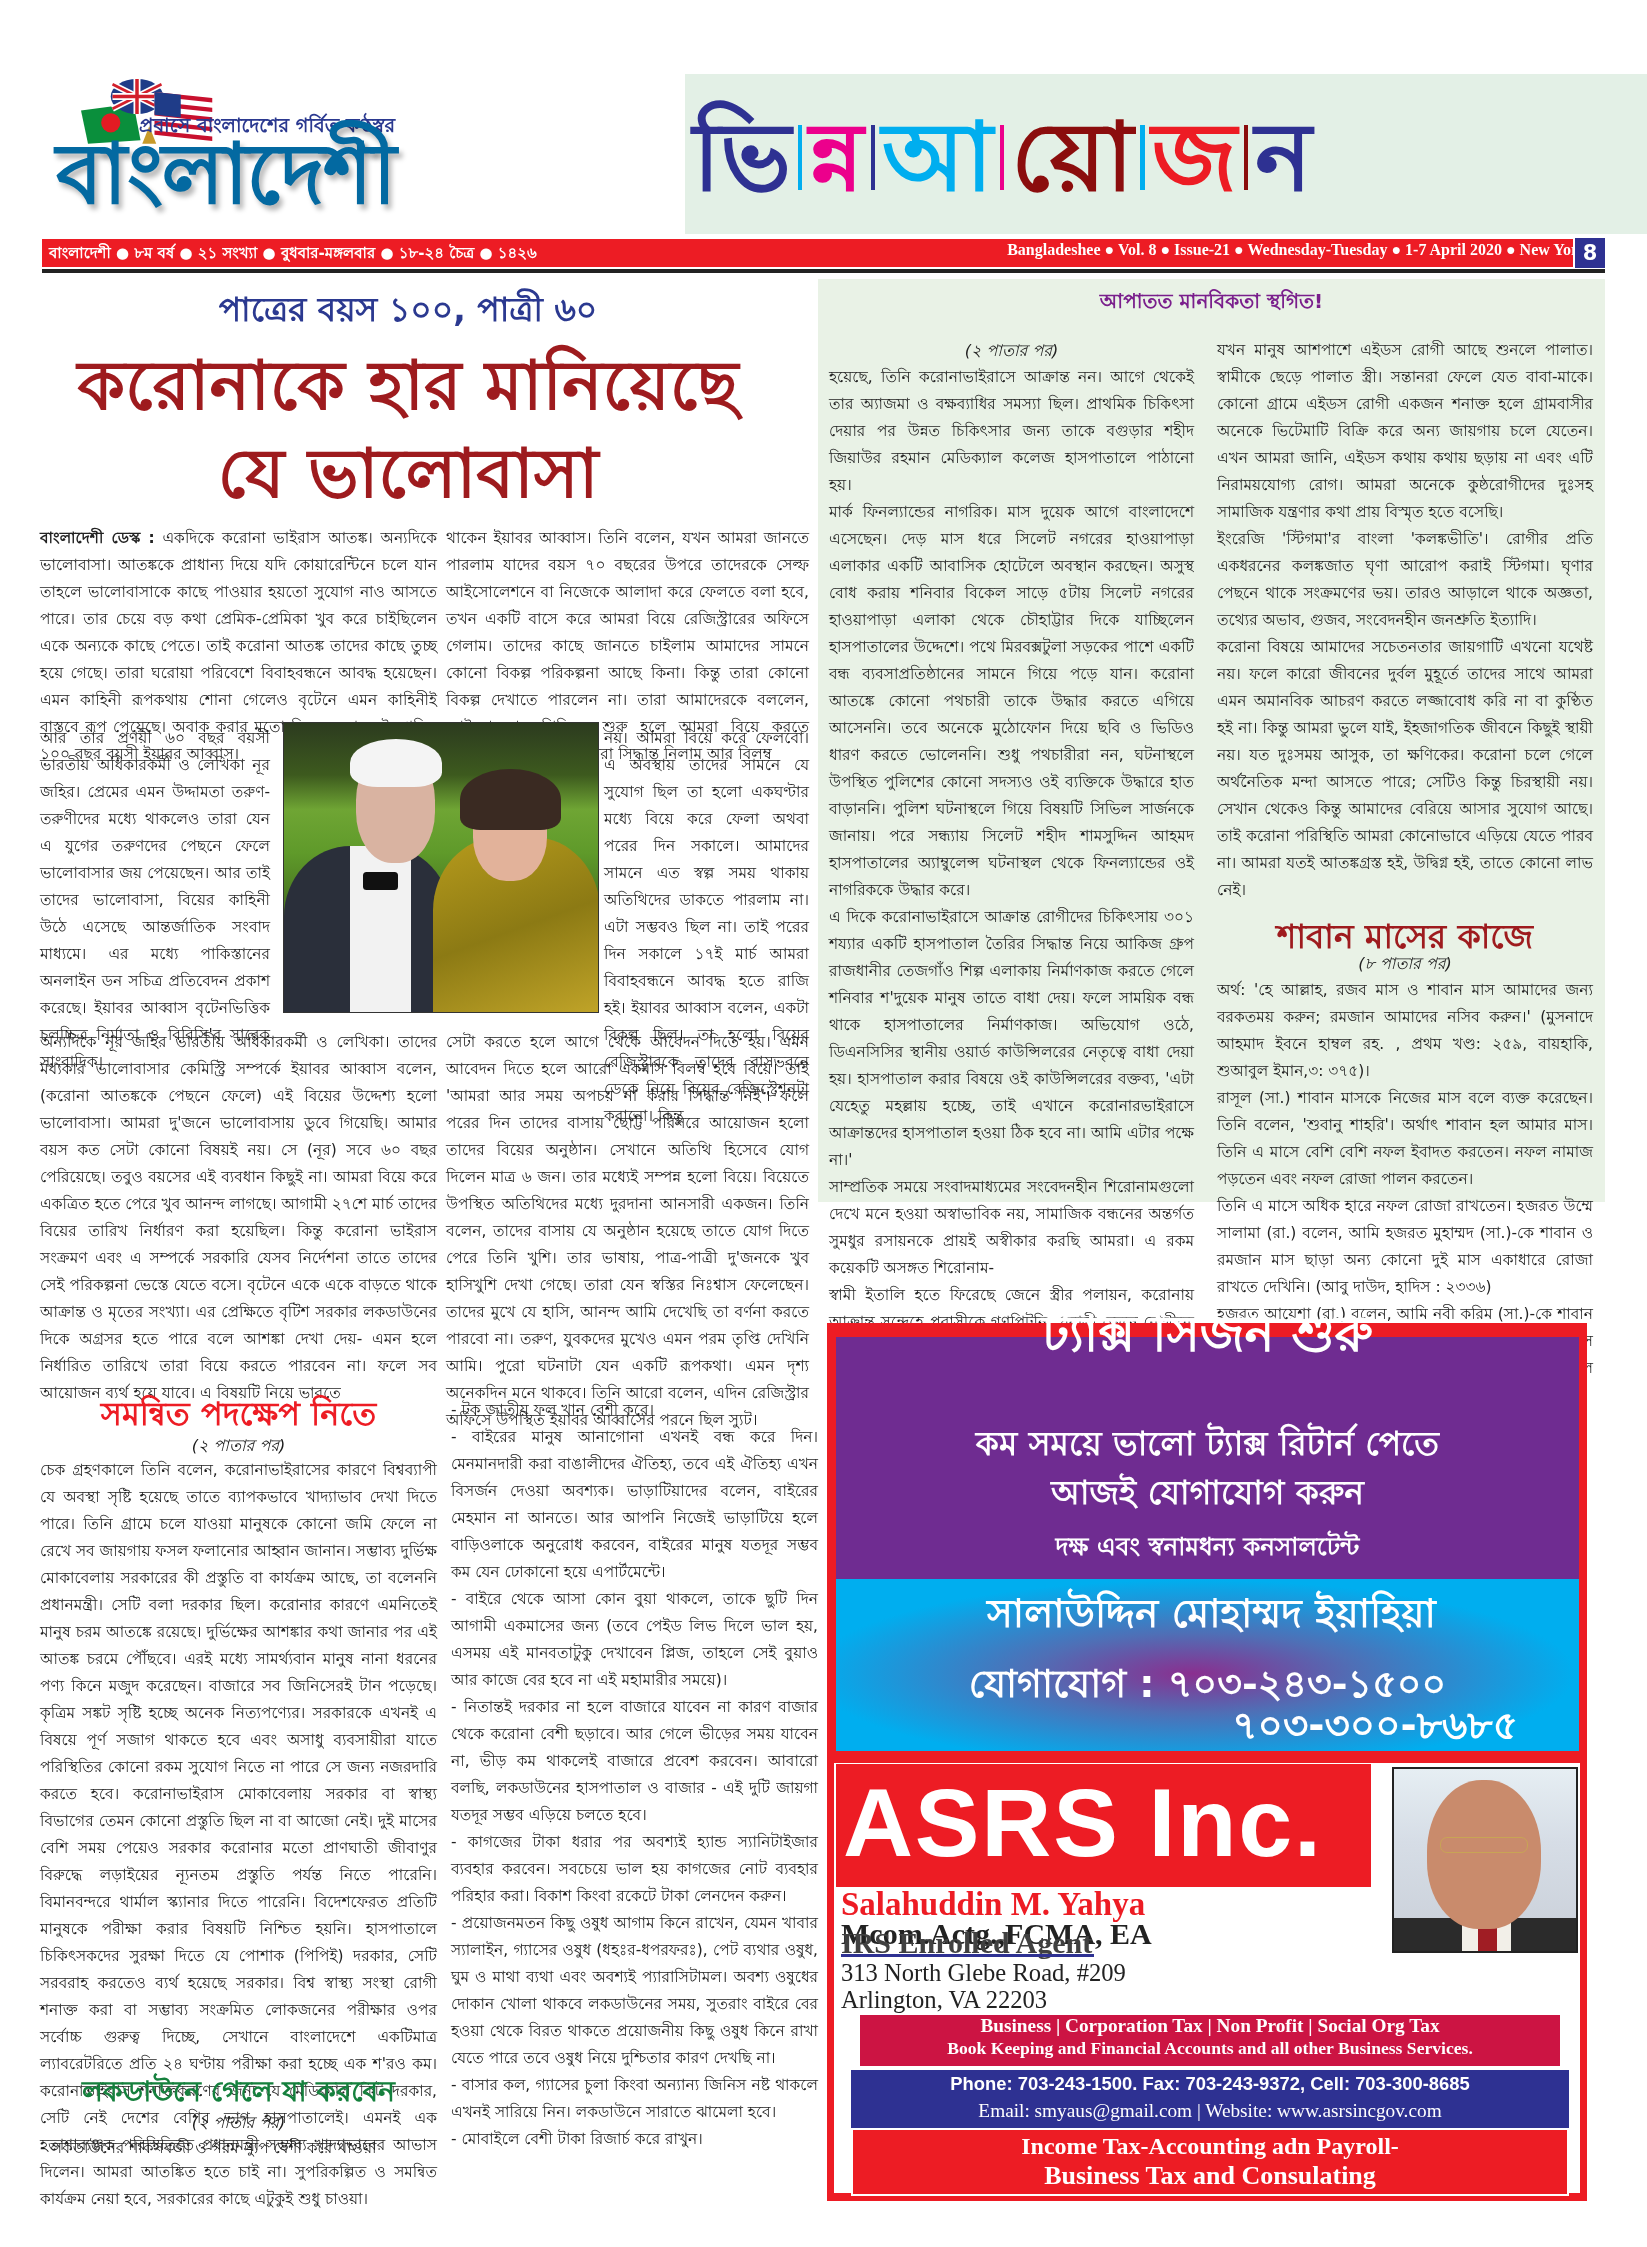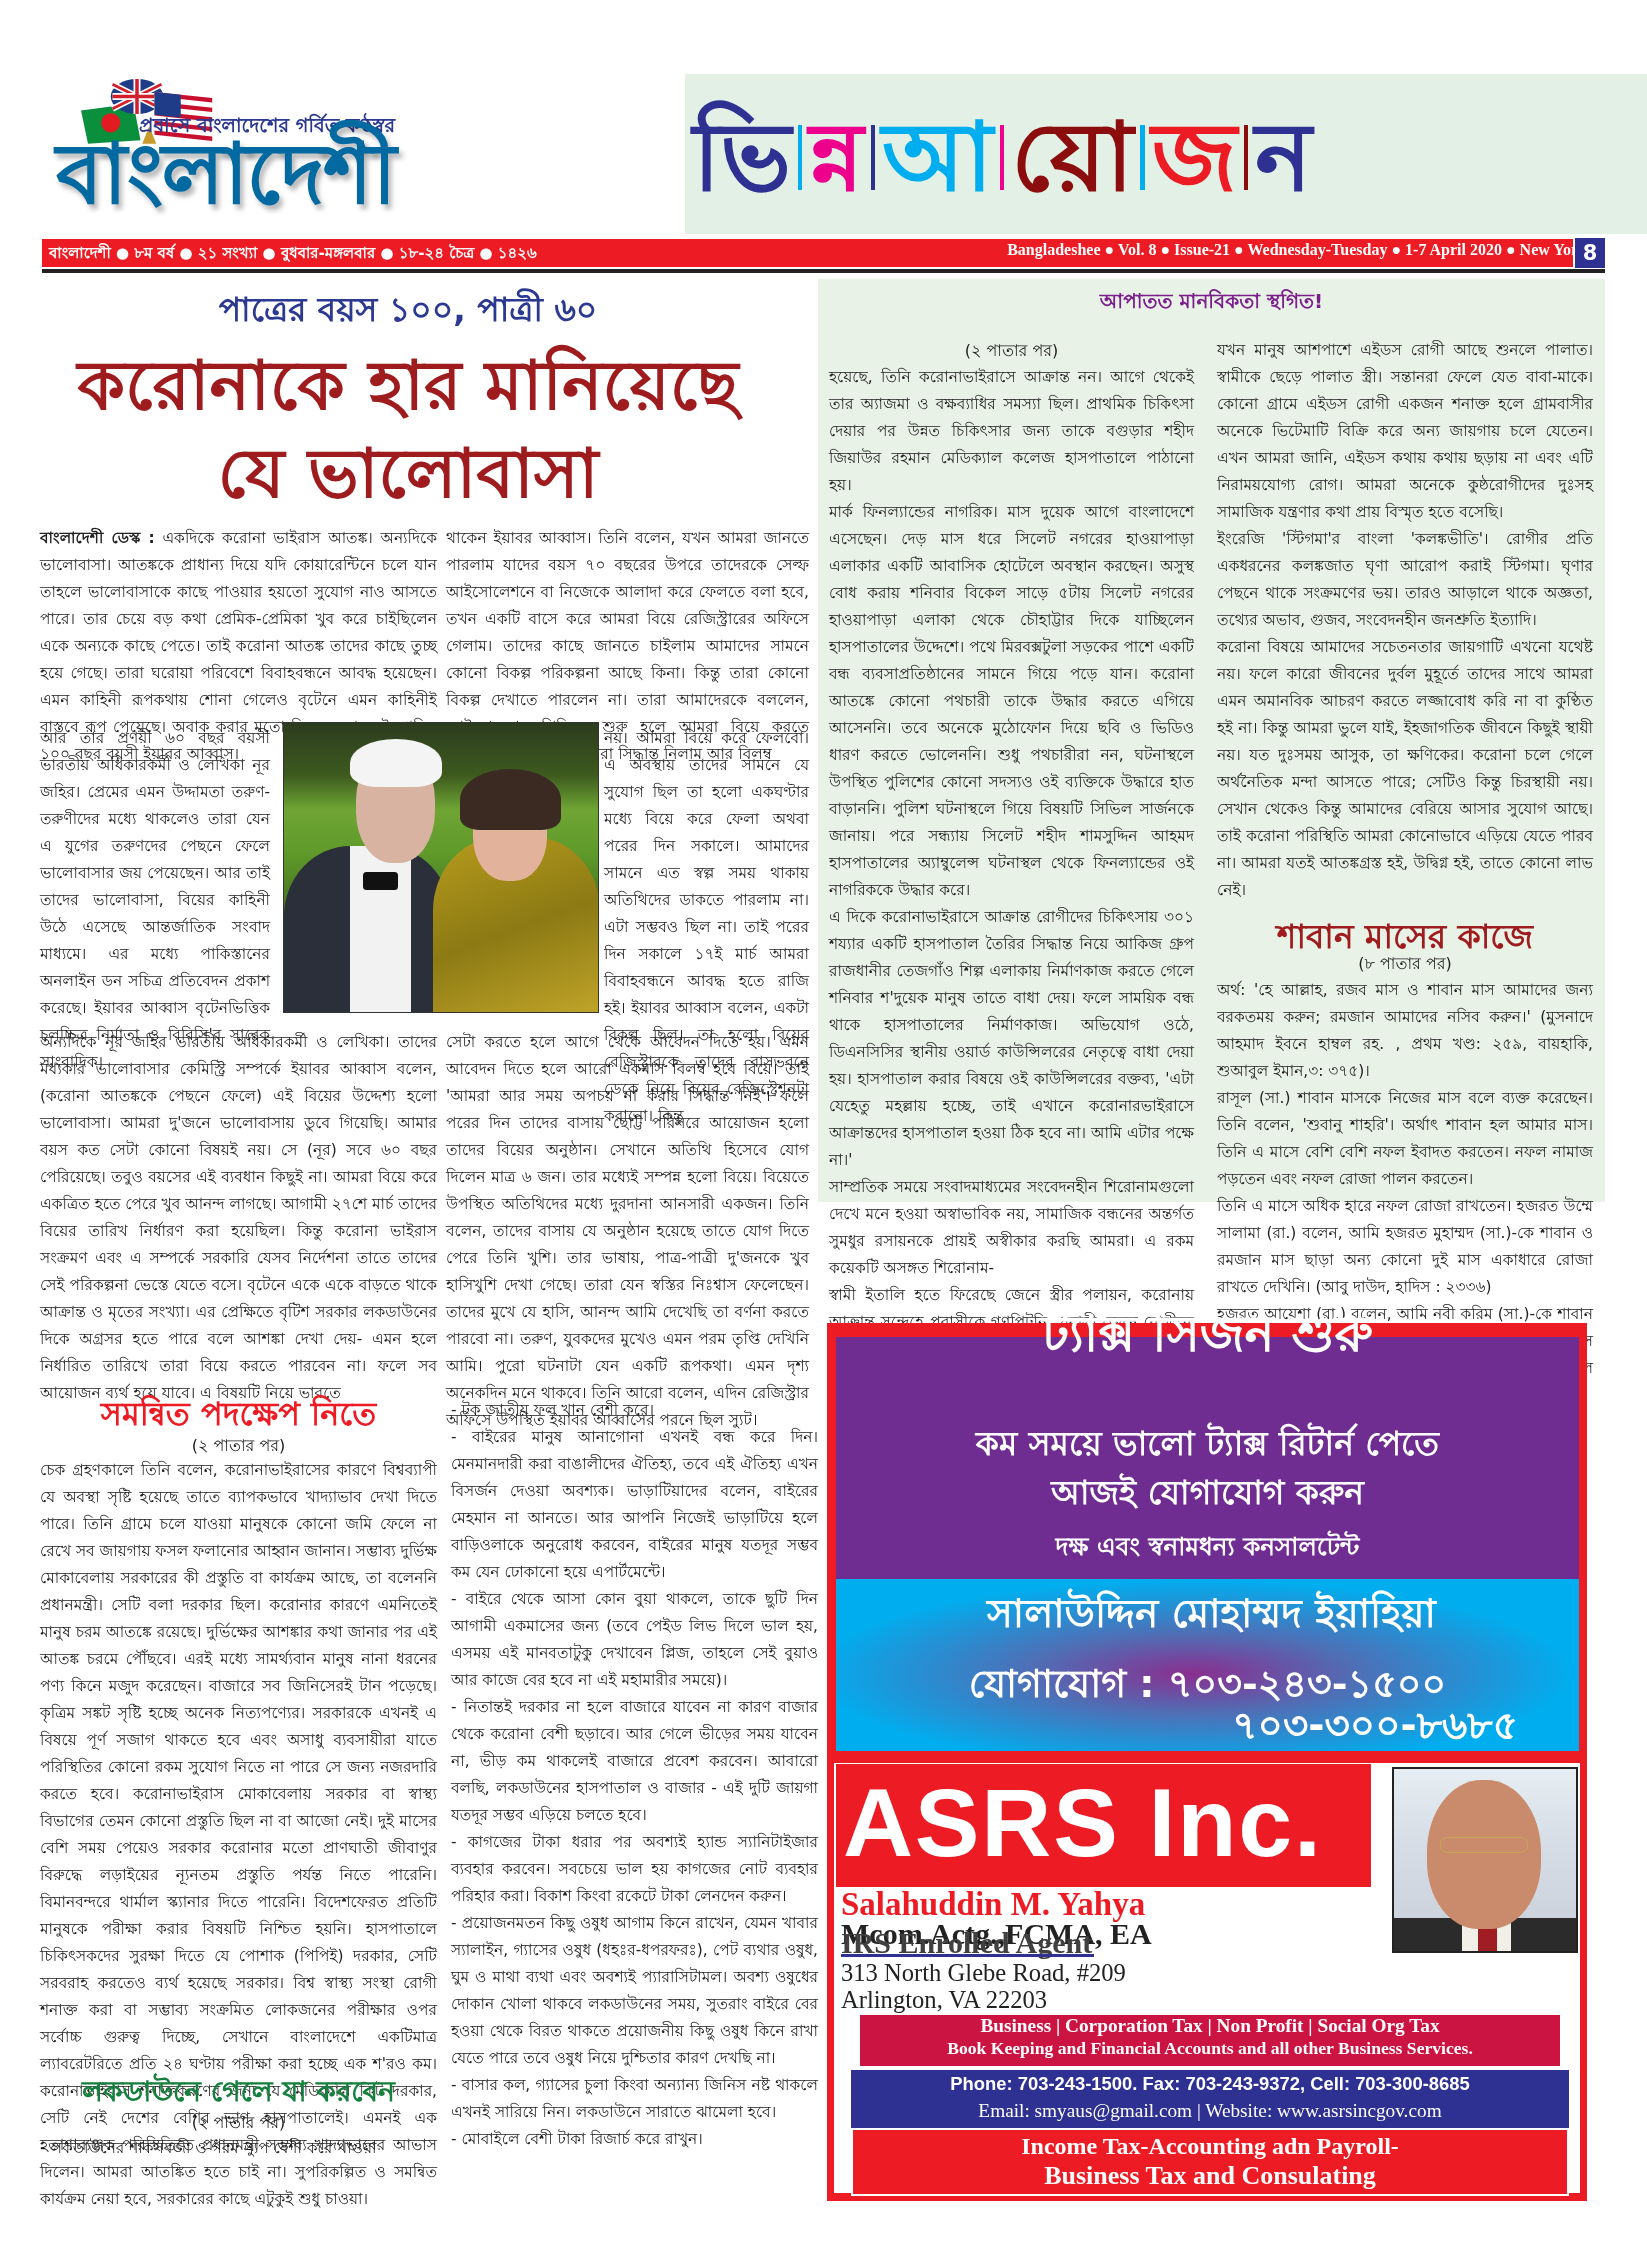--- a/index.html
+++ b/index.html
@@ -40,21 +40,21 @@
   .photo-couple .bow { position:absolute; left: 79px; top: 149px; width: 35px; height: 17.6px; background: #111; border-radius: 3.5px; }
   .photo-couple .man-head { position:absolute; left: 72px; top: 26px; width: 79px; height: 114px; background: #d9b3a1; border-radius: 45%; }
   .photo-couple .man-hair { position:absolute; left: 66px; top: 16px; width: 92px; height: 48px; background: #f4f4f4; border-radius: 50% 50% 30% 30%; }
   .photo-couple .woman-sari { position:absolute; left: 149px; top: 114px; width: 167px; height: 184px; background: linear-gradient(160deg,#b79b1c,#8c7a14 50%,#c4a72a); border-radius: 40% 40% 0 0; }
   .photo-couple .woman-head { position:absolute; left: 189px; top: 61px; width: 74px; height: 97px; background: #e2b29a; border-radius: 45%; }
   .photo-couple .woman-hair { position:absolute; left: 176px; top: 46px; width: 101px; height: 61px; background: #3a2a22; border-radius: 50% 50% 20% 20%; }
 
   
   .green-box { left: 818px; top: 279px; width: 787px; height: 923px; background: #e9f2e6; }
   .rtitle { left: 818px; width: 787px; top: 286px; text-align: center; font-size: 20px; color: #7a1f8c; font-weight: bold; }
-  .cont-note { text-align: center; font-size: 16px; }
+  .cont-note { font-style: italic; text-align: center; font-size: 16px; }
   .sub-red { font-size: 33px; color: #9e1b1e; font-weight: bold; text-align: center; }
 
   
   .ad-outer { left: 827px; top: 1323px; width: 760px; height: 878px; background: #ed1c24; }
   .ad-purple { left: 836px; top: 1337px; width: 743px; height: 242px; background: #6f2c91; }
   .ad-blue { left: 836px; top: 1579px; width: 743px; height: 172px;
      background: radial-gradient(ellipse at 48% 55%, #8a2f8f 0%, #4f6fb6 30%, #00aeef 70%); }
   .ad-line { position: absolute; left: 836px; width: 743px; text-align: center; color: #fff; font-weight: bold; white-space: nowrap; }
   .ad-card { left: 834px; top: 1763px; width: 746px; height: 430px; background: #fff; border: 2.6px solid #fff; }
   .asrs-red { left: 836px; top: 1764px; width: 535px; height: 123px; background: #ed1c24; }

